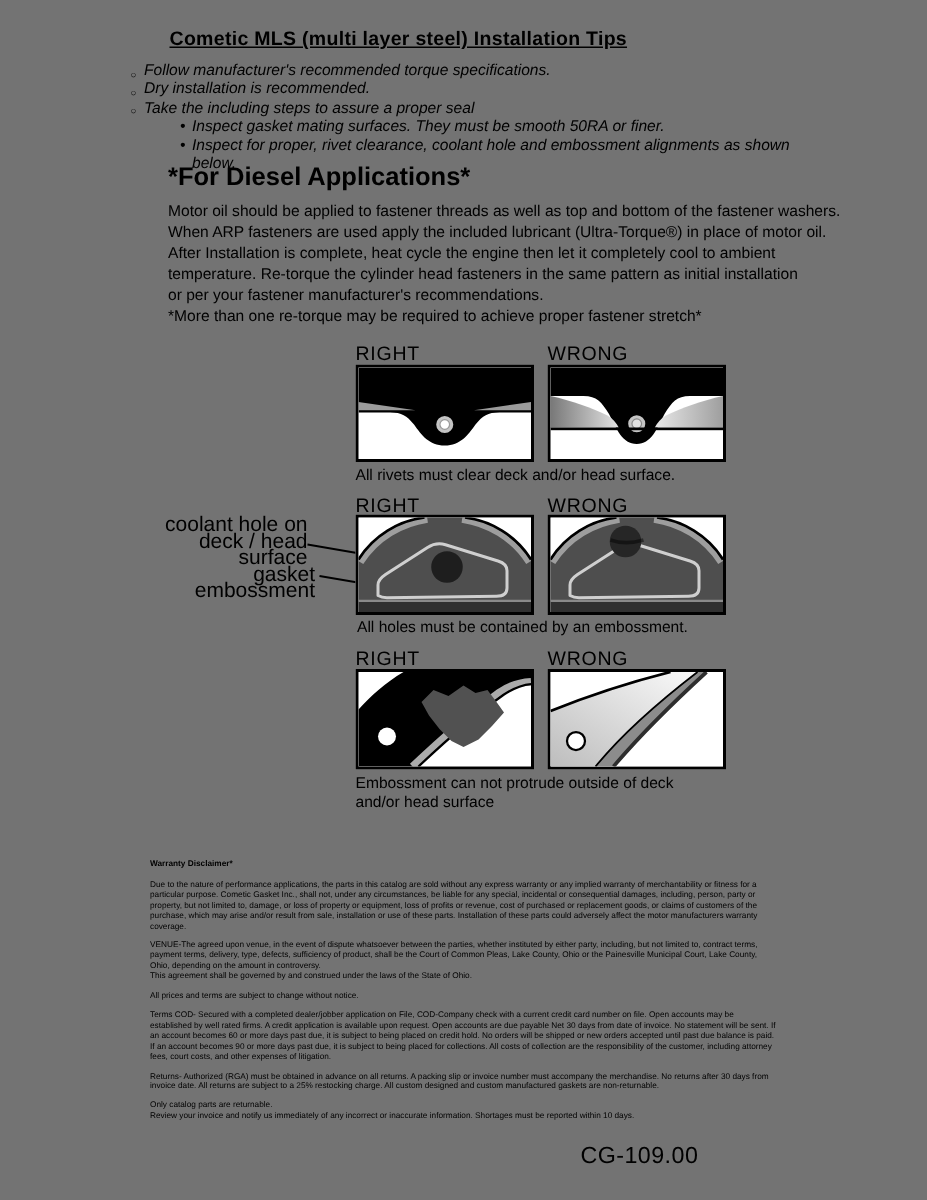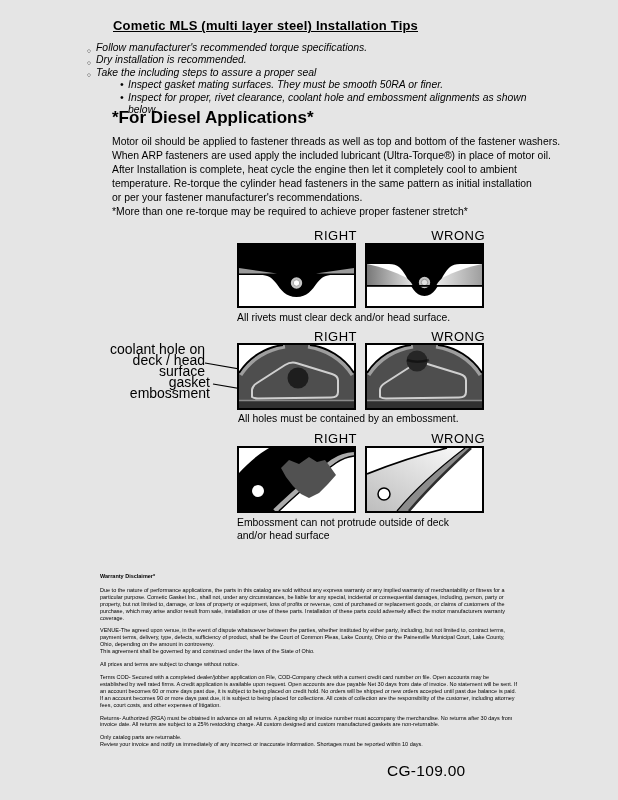--- a/index.html
+++ b/index.html
@@ -1,32 +1,32 @@
 <!DOCTYPE html>
 <html><head>
 <meta charset="utf-8">
 <style>
   html,body { margin:0; padding:0; }
   body { width:618px; height:800px; background:#ffffff; font-family:"Liberation Sans", sans-serif; color:#000; }
-  .page { position:relative; width:618px; height:800px; background:#e5e5e5; overflow:hidden; }
+  .page { position:relative; width:618px; height:800px; background:#737373; overflow:hidden; }
   .abs { position:absolute; }
 
   .title { left:113px; top:18px; font-size:13px; font-weight:700; text-decoration:underline; letter-spacing:0.2px; }
 
   .tips { left:87px; top:42px; font-size:10.4px; line-height:12.4px; width:470px;font-style:italic; }
   .bullet { position:relative; padding-left:9px; }
   .bullet::before { content:"○"; position:absolute; left:0; top:2.5px; font-size:6.5px; }
   .subbullet { position:relative; margin-left:33px; padding-left:8px; }
   .subbullet::before { content:"•"; position:absolute; left:0; top:0; font-size:10.4px; }
 
   .diesel-heading { left:112px; top:108px; font-size:17px; font-weight:700; }
   .para { left:112px; width:462px; font-size:10.4px; line-height:14px; white-space:pre-line; }
   .p1 { top:135px; } .p2 { top:163px; } .p3 { top:205px; }
 
-  .dlabel { width:120px; text-align:right; font-size:13px; letter-spacing:0.5px; }
+  .dlabel { width:120px; text-align:left; font-size:13px; letter-spacing:0.5px; }
   .dbox { border:2.5px solid #000; width:115px; height:61px; background:#fff; }
   .dbox svg { display:block; }
   .row1-label { top:228px; } .row2-label { top:329px; } .row3-label { top:431px; }
   .col-left { left:237px; } .col-right { left:365px; }
   .row1-box { top:243px; } .row2-box { top:343px; height:63px; } .row3-box { top:446px; height:63px; }
   .caption { font-size:10.4px; line-height:12.5px; white-space:pre-line; }
   .cap1 { left:237px; top:312px; } .cap2 { left:238px; top:413px; } .cap3 { left:237px; top:517px; width:240px; }
 
   .anno { font-size:14px; line-height:10.8px; text-align:right; white-space:pre-line; }
   .anno1 { left:95px; top:344px; width:110px; }

